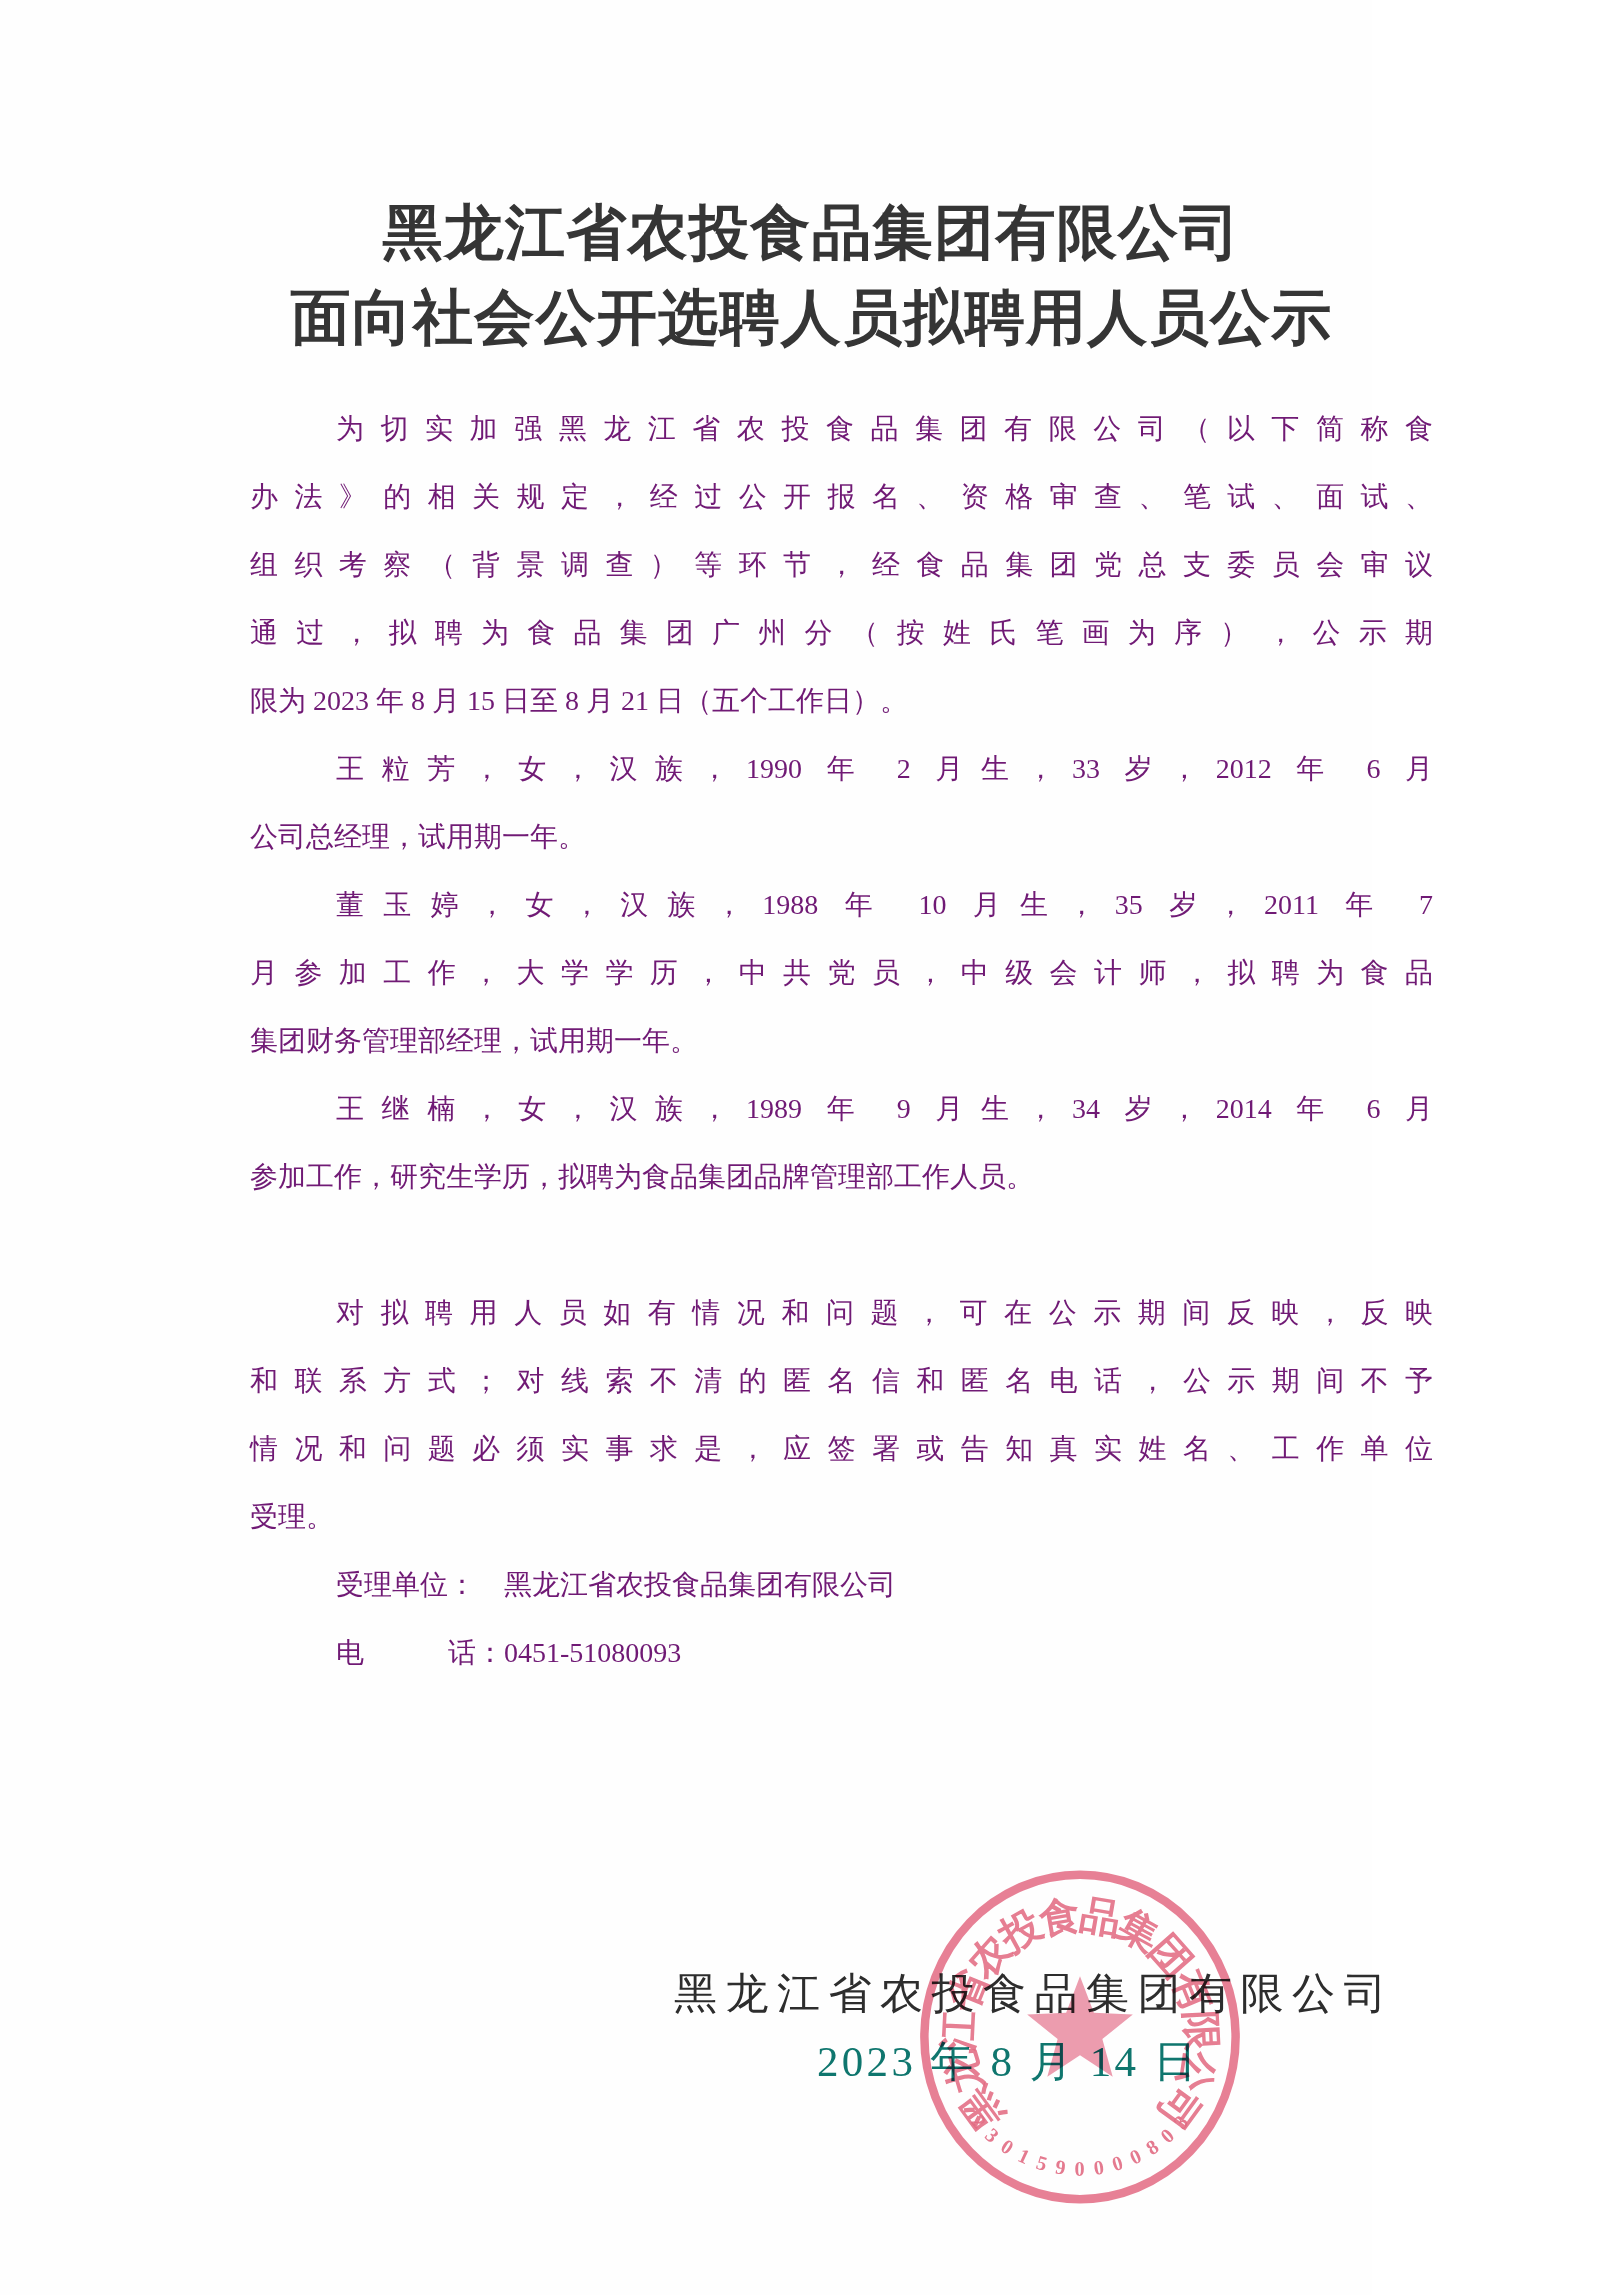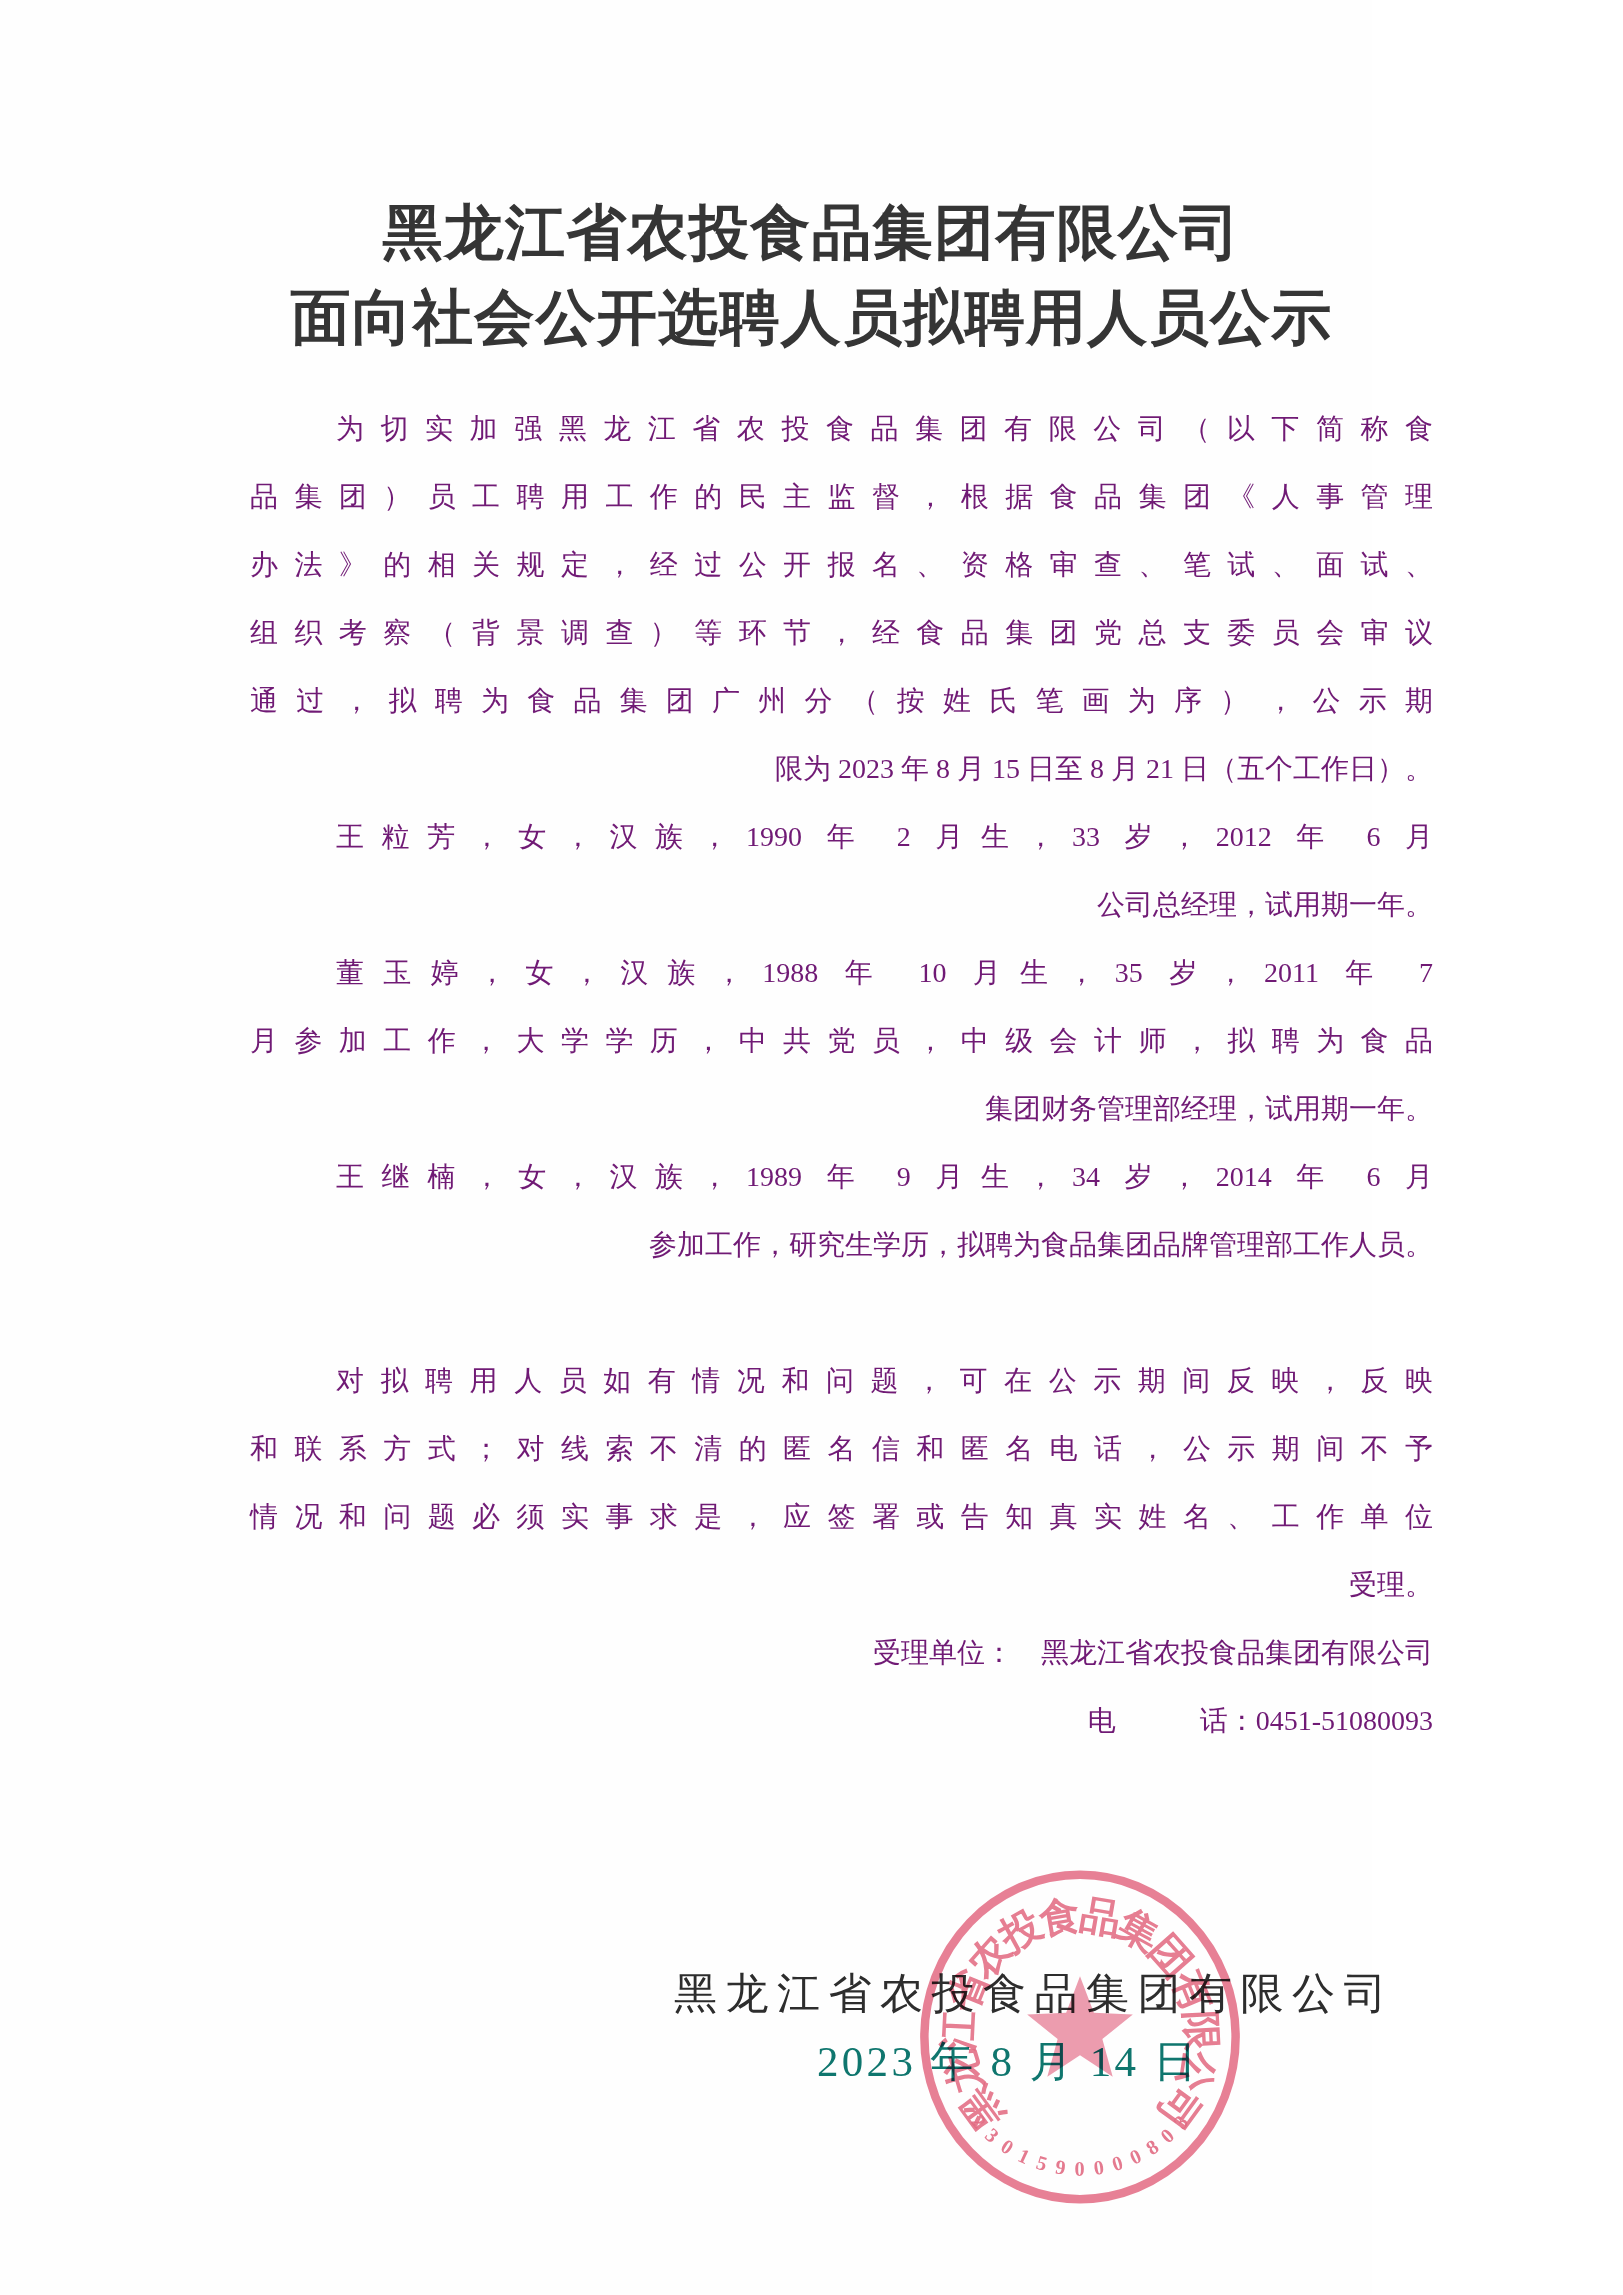--- a/index.html
+++ b/index.html
@@ -30,21 +30,20 @@
     position: absolute;
     top: 395px; left: 250px;
     width: 1183px;
     font-size: 28px;
     line-height: 68px;
     color: #701a75;
   }
   .body-line {
     height: 68px;
     white-space: nowrap;
-    text-align: right;
   }
   .body-line.just {
     white-space: normal;
     text-align: justify;
     text-align-last: justify;
     text-justify: inter-character;
   }
   .body-line.indent { text-indent: 86px; }
   .body-line.blank  { }
   .sig-company {
@@ -89,21 +88,20 @@
 
 <div class="page">
 
   <div class="doc-title">
     <div>黑龙江省农投食品集团有限公司</div>
     <div>面向社会公开选聘人员拟聘用人员公示</div>
   </div>
 
   <div class="doc-body" id="doc-body">
       <div class="body-line just indent">为切实加强黑龙江省农投食品集团有限公司（以下简称食</div>
-      <div class="body-line just">品集团）员工聘用工作的民主监督，根据食品集团《人事管理</div>
       <div class="body-line just">办法》的相关规定，经过公开报名、资格审查、笔试、面试、</div>
       <div class="body-line just">组织考察（背景调查）等环节，经食品集团党总支委员会审议</div>
       <div class="body-line just">通过，拟聘为食品集团广州分（按姓氏笔画为序），公示期</div>
       <div class="body-line">限为 2023 年 8 月 15 日至 8 月 21 日（五个工作日）。</div>
       <div class="body-line just indent">王粒芳，女，汉族，1990 年 2 月生，33 岁，2012 年 6 月</div>
       <div class="body-line">公司总经理，试用期一年。</div>
       <div class="body-line just indent">董玉婷，女，汉族，1988 年 10 月生，35 岁，2011 年 7</div>
       <div class="body-line just">月参加工作，大学学历，中共党员，中级会计师，拟聘为食品</div>
       <div class="body-line">集团财务管理部经理，试用期一年。</div>
       <div class="body-line just indent">王继楠，女，汉族，1989 年 9 月生，34 岁，2014 年 6 月</div>

